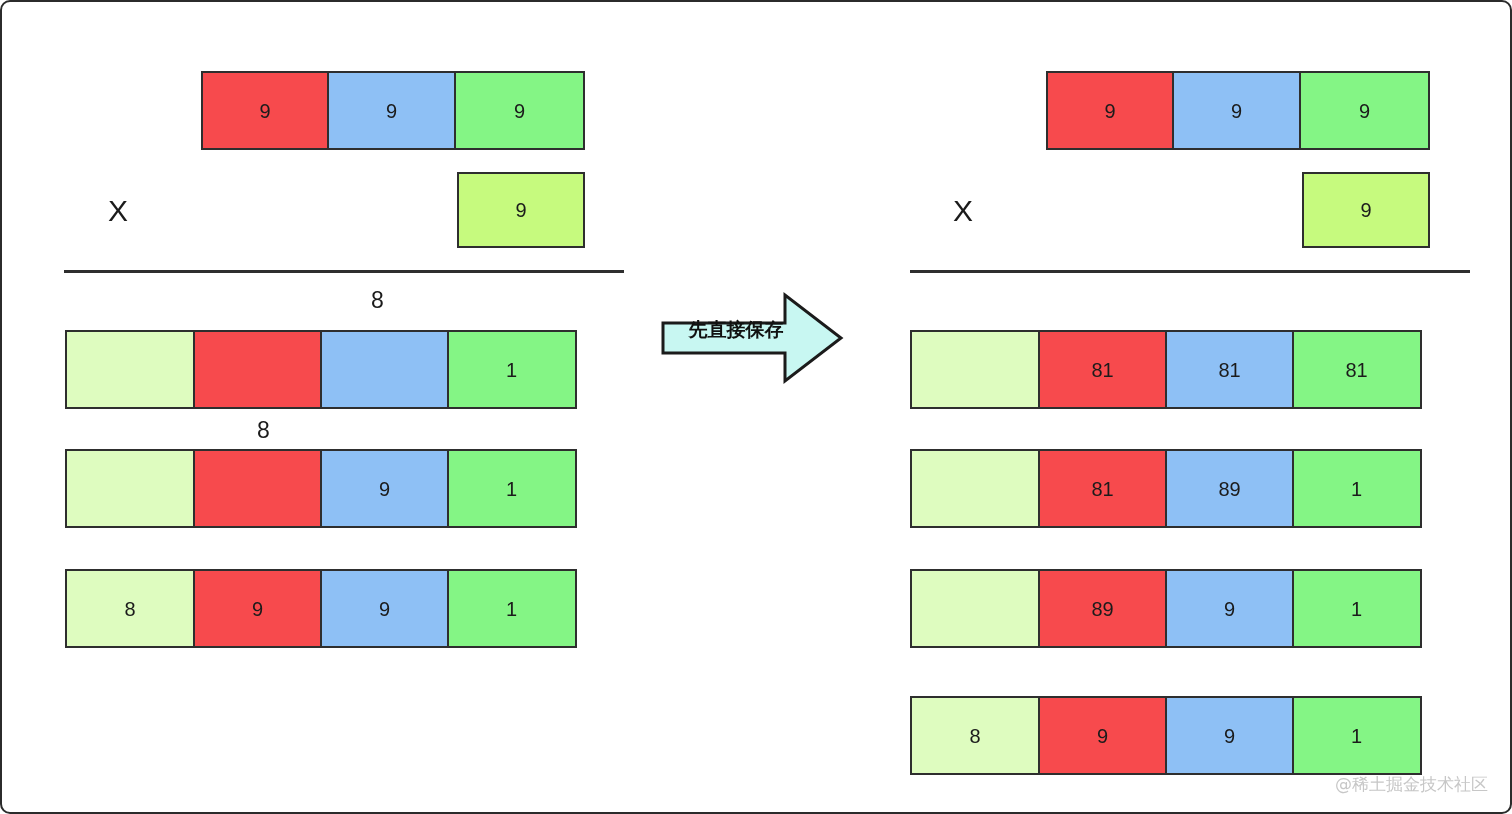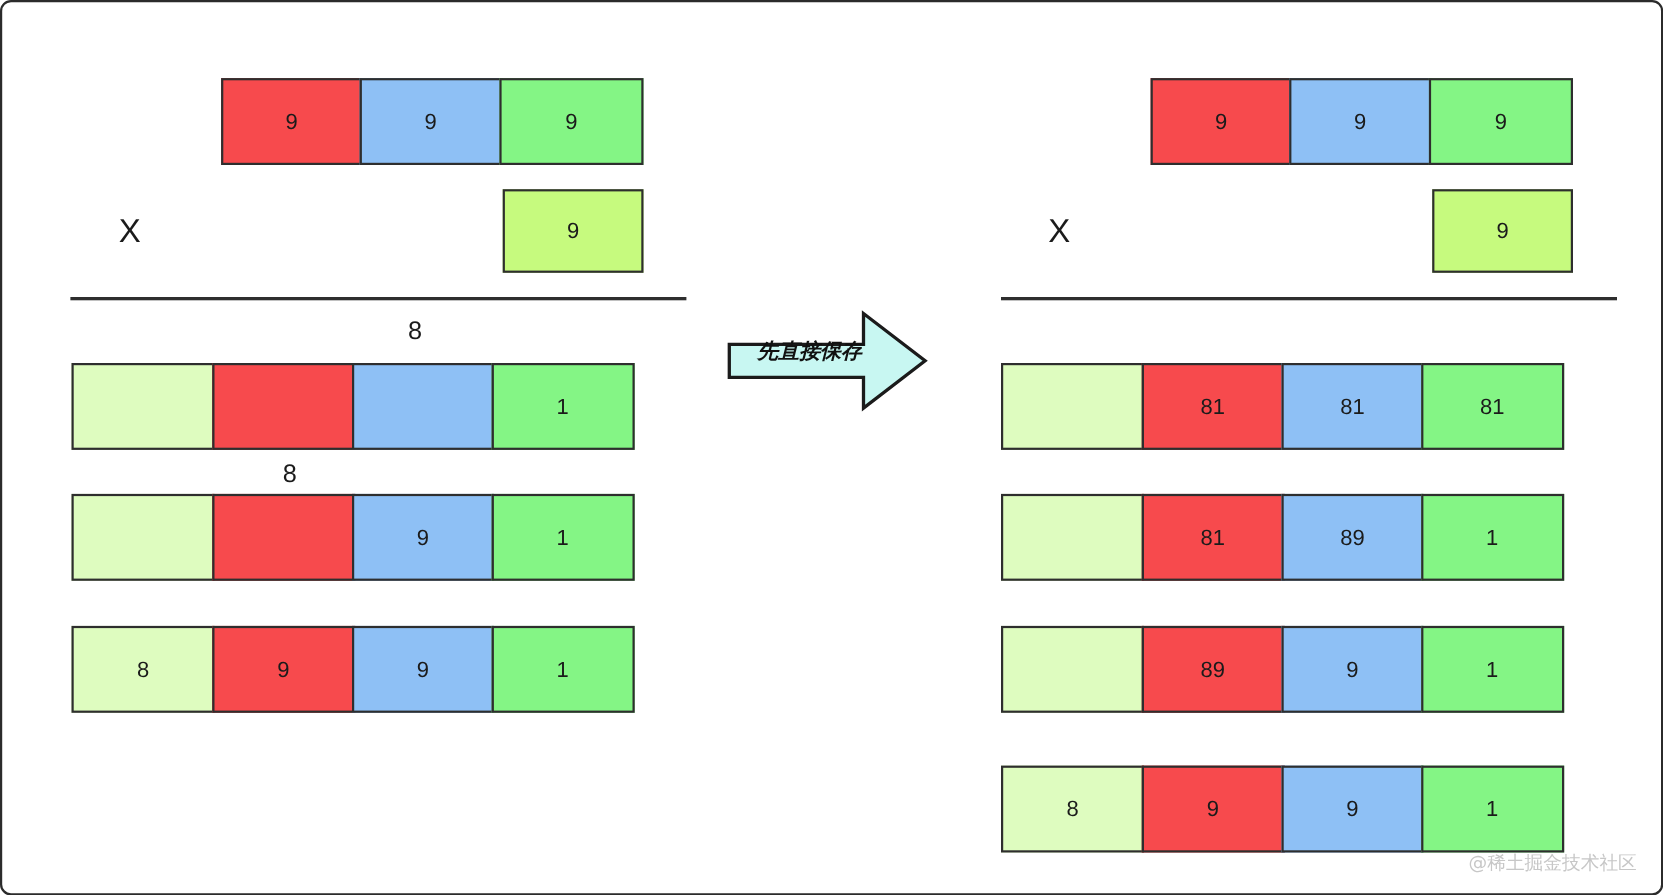--- a/index.html
+++ b/index.html
@@ -69,24 +69,23 @@
     font-size: 23px;
     color: #1b1b1b;
     line-height: 1;
     font-family: "Liberation Sans", "DejaVu Sans", sans-serif;
   }
 
   
   #arrow-wrap {
     position: absolute;
     left: 658px;
-    top: 278px;
+    top: 288px;
     width: 184px;
     height: 96px;
-    font-style: italic;
   }
   #arrow-wrap svg { display: block; }
   .arrow-label {
     position: absolute;
     left: 20px;
     top: 30px;
     width: 112px;
     text-align: center;
     font-size: 19px;
     font-weight: bold;

